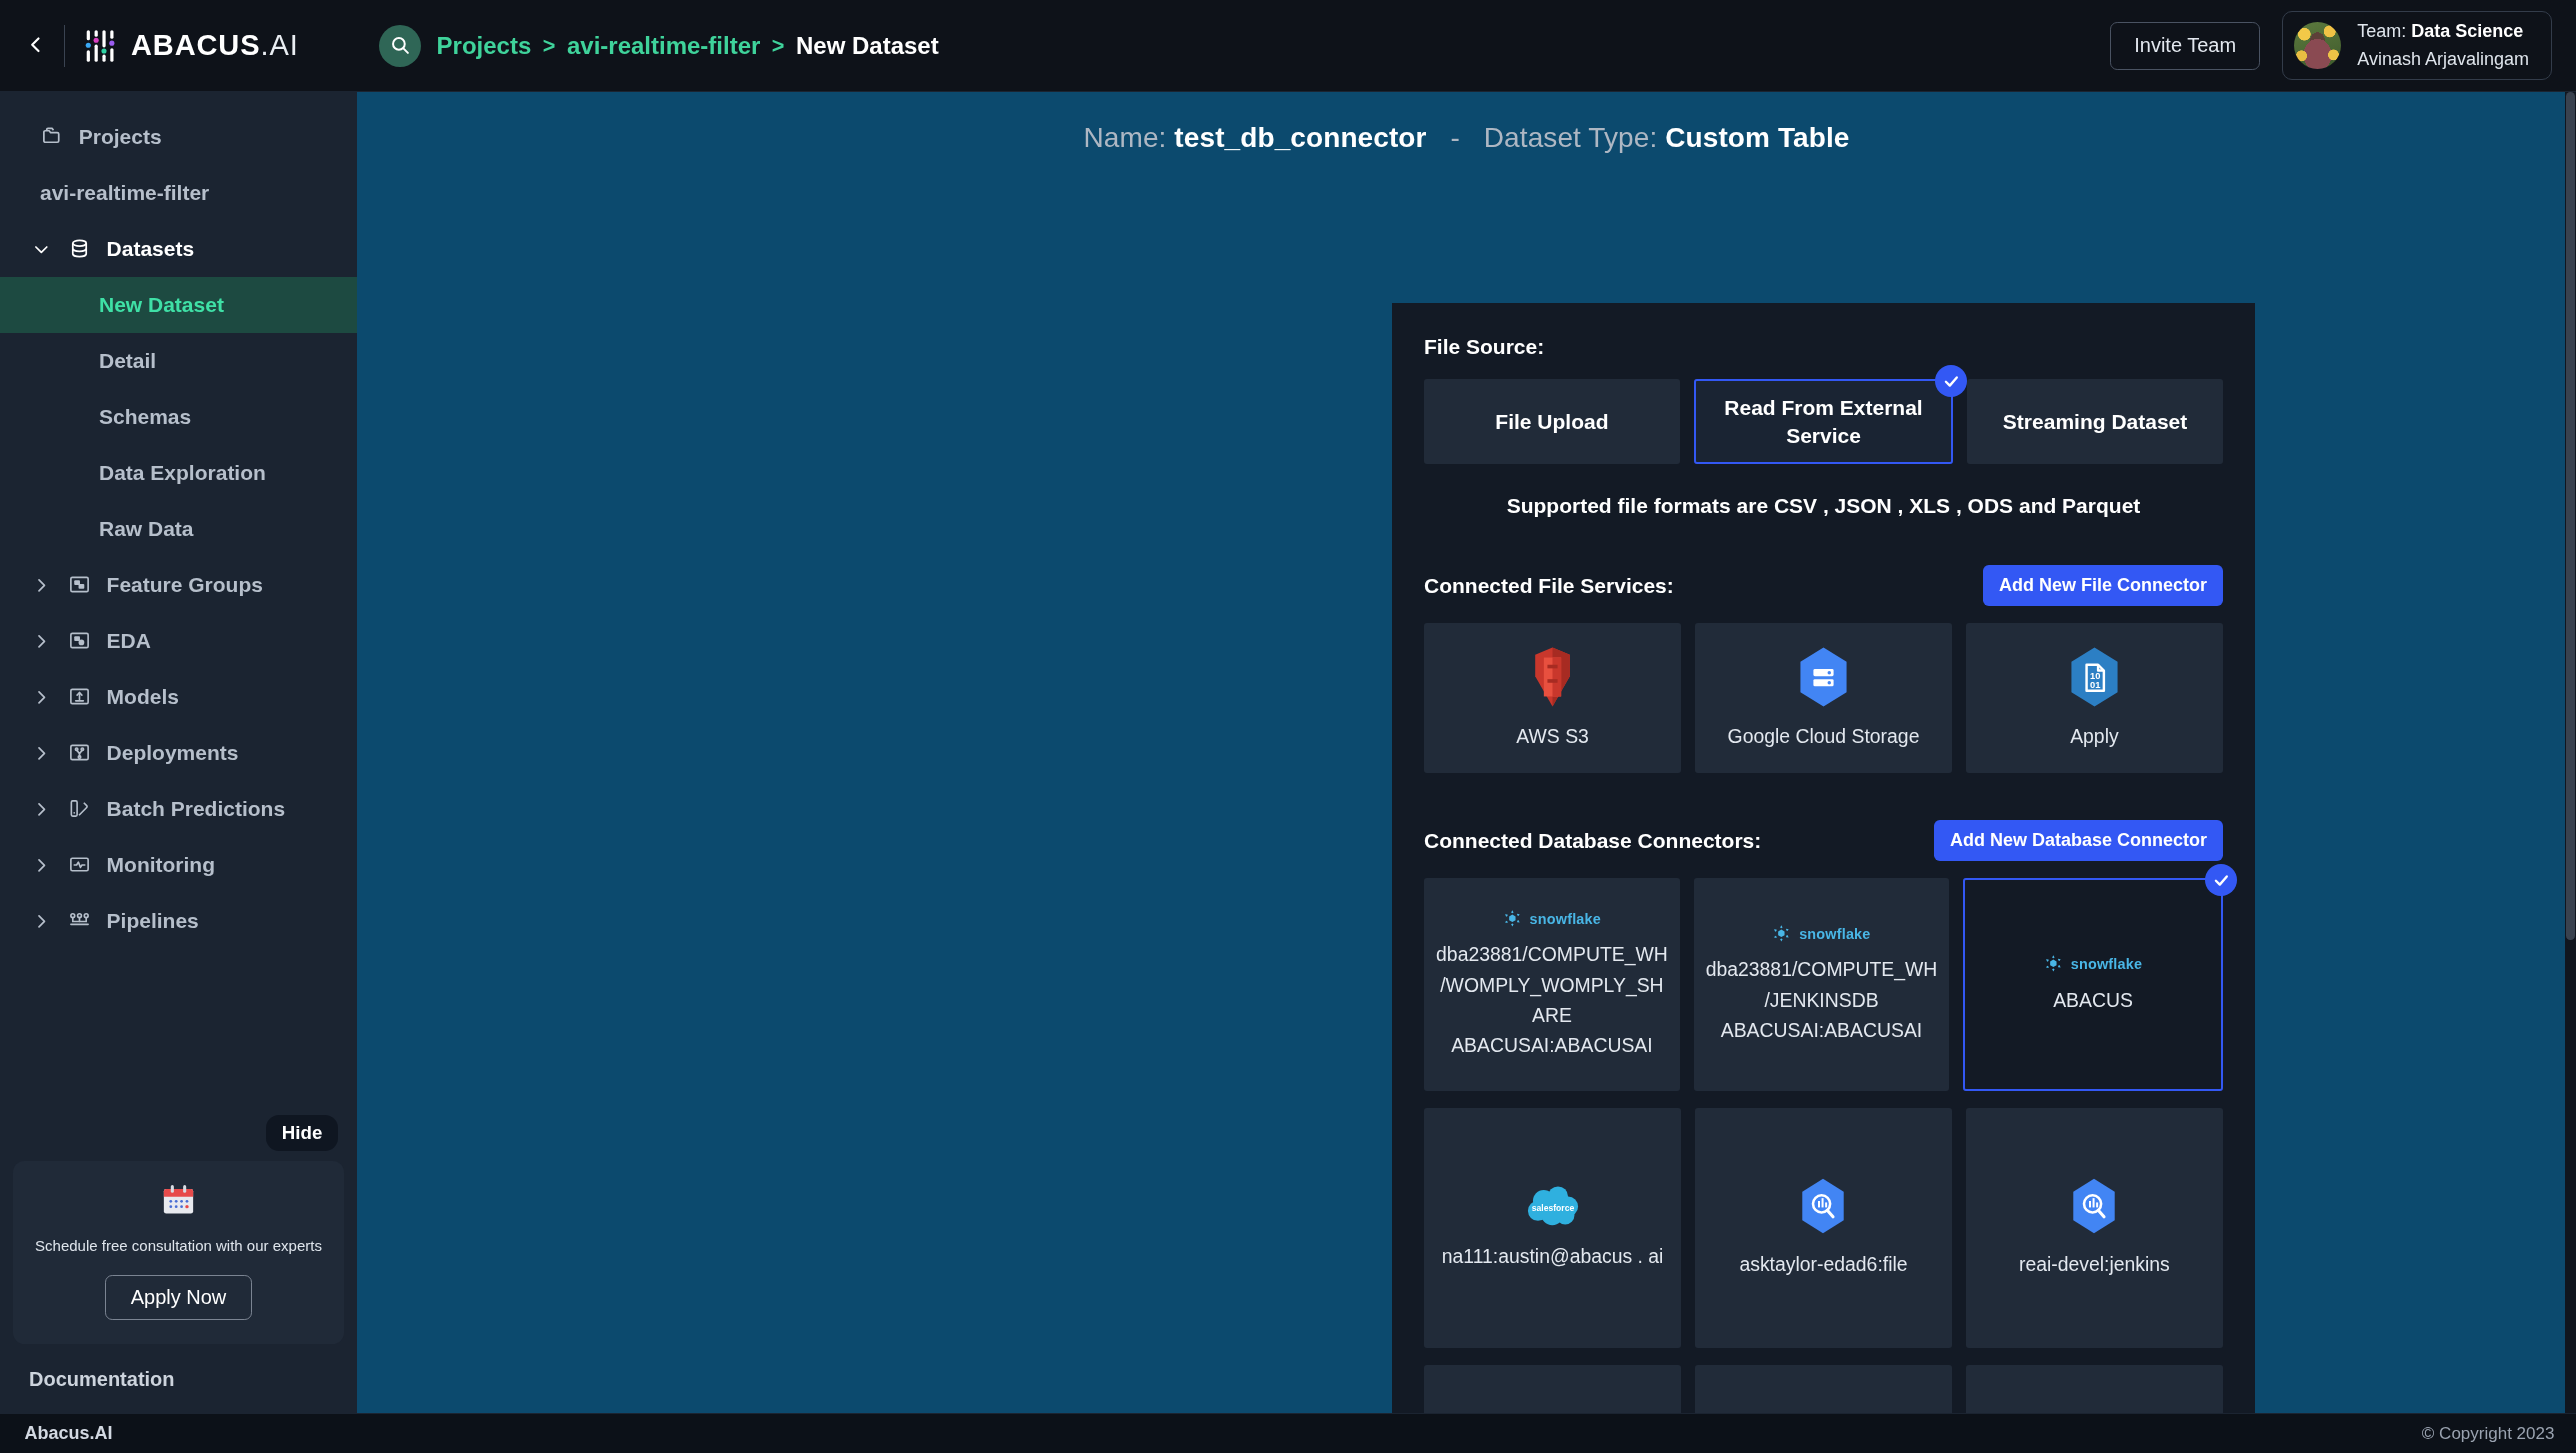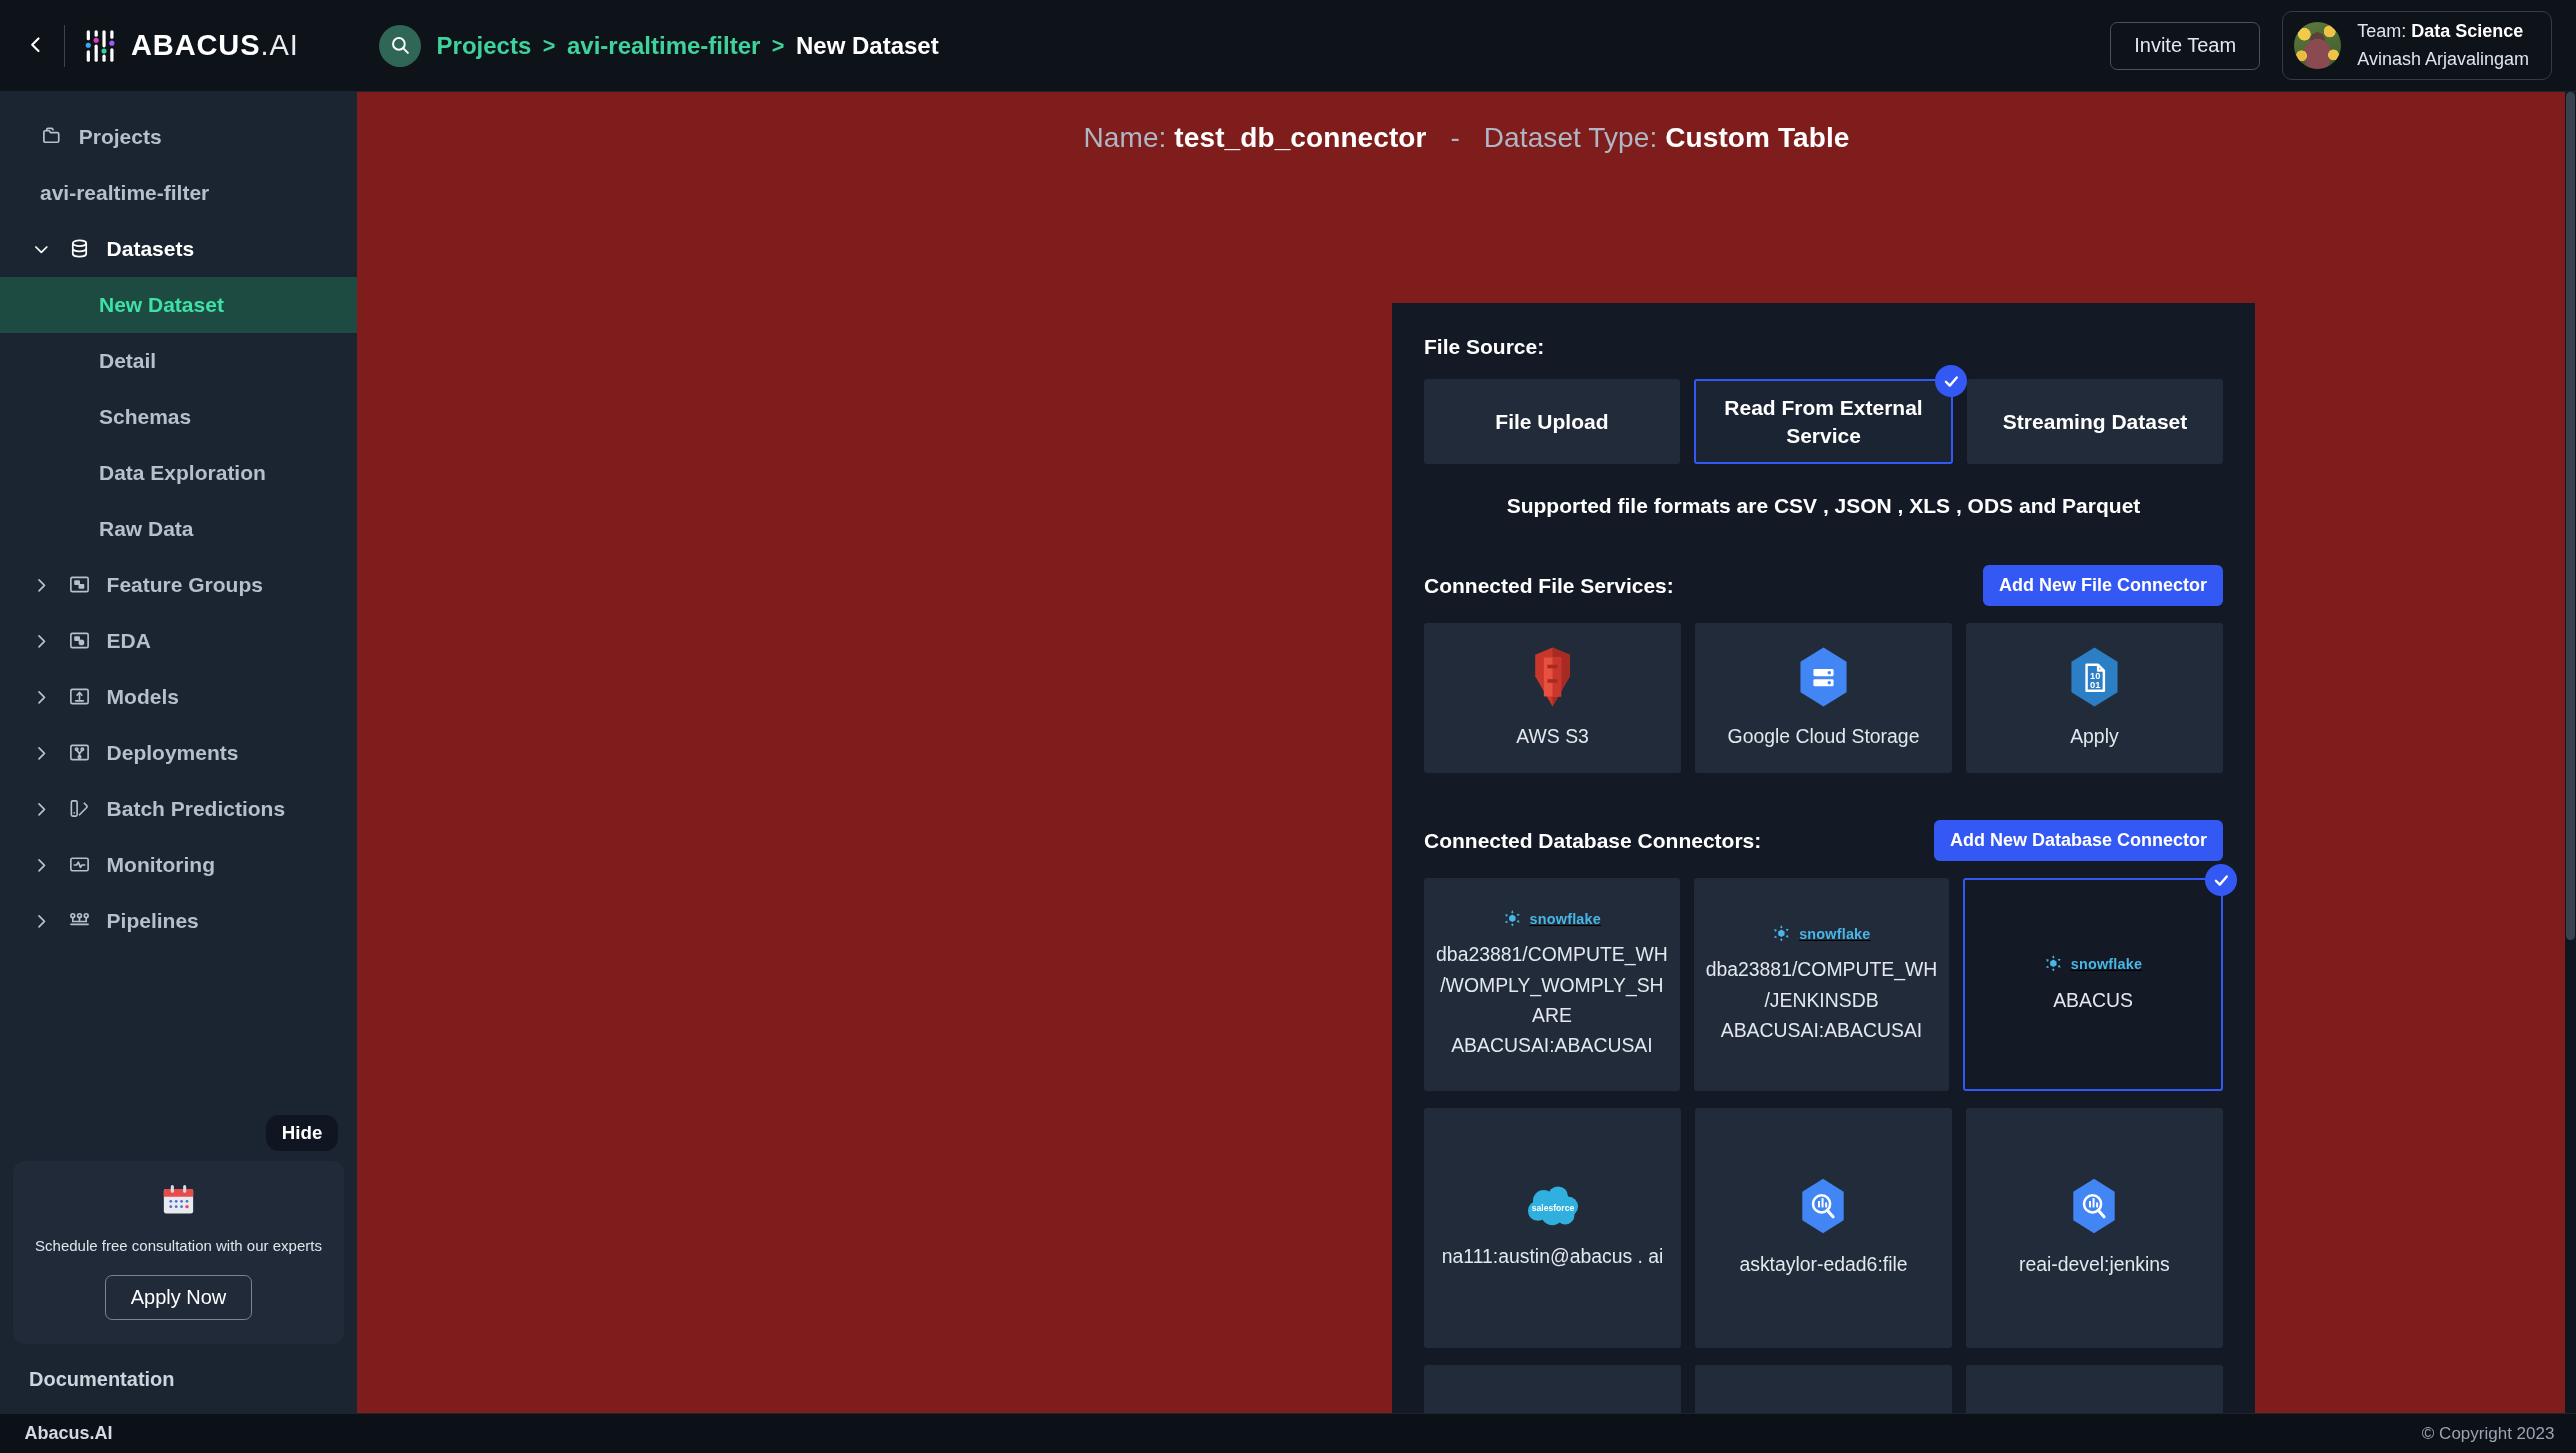--- a/index.html
+++ b/index.html
@@ -112,21 +112,21 @@
   .cal-icon { width: 37px; height: 37px; display: inline-block; }
   .promo-text { color: #dfe5ec; font-size: 15px; line-height: 1.35; margin-top: 11.5px; }
   .apply-btn {
     margin-top: 18.7px; display: inline-block;
     border: 0.7px solid #7b8492; border-radius: 7.2px;
     color: #ffffff; font-size: 20px; padding: 10px 24.4px; cursor: pointer;
   }
   .doc-link { color: #cdd4dd; font-size: 20px; font-weight: 600; padding: 24.4px 0 21.6px 29px; cursor: pointer; }
 
   
-  .main { flex: 1; background: #7f1d1d; position: relative; overflow: hidden; }
+  .main { flex: 1; background: #0c4a6e; position: relative; overflow: hidden; }
   .page-title {
     text-align: center; padding-top: 30px; font-size: 28px; letter-spacing: 0.1px;
   }
   .page-title .lbl { color: #aeb7c3; font-weight: 400; }
   .page-title .val { color: #ffffff; font-weight: 700; }
   .page-title .dash { color: #aeb7c3; padding: 0 16px; }
 
   .panel {
     position: absolute; left: 1035px; top: 211px; width: 863px; bottom: 0;
     background: #131a25; padding: 0 32px;
@@ -173,21 +173,21 @@
     display: flex; flex-direction: column; align-items: center; justify-content: center;
     cursor: pointer; position: relative; padding: 14.4px 10px; min-height: 0;
   }
   .conn-tile.r1 { height: 213px; }
   .conn-tile.r2 { height: 240px; }
   .conn-tile.r3 { height: 208px; }
   .conn-tile.selected { background: #131a25; border: 2.2px solid #3358f4; }
   .conn-logo { margin-bottom: 11.5px; }
   .conn-label { color: #e3e8ef; font-size: 19.4px; text-align: center; line-height: 1.55; word-break: break-word; }
 
-  .snowflake-logo { display: flex; align-items: center; gap: 8px; text-decoration: underline; }
+  .snowflake-logo { display: flex; align-items: center; gap: 8px; }
   .snowflake-logo svg { width: 18.7px; height: 18.7px; }
   .snowflake-logo span { color: #49b6e6; font-size: 14.4px; font-weight: 600; letter-spacing: 0.2px; }
 
   .scrollbar {
     position: absolute; right: 0; top: 0; width: 11.5px; bottom: 0; background: #10161f;
   }
   .scrollthumb {
     position: absolute; right: 1.4px; top: 0px; width: 8.6px; height: 848px;
     background: #39424f; border-radius: 4.3px;
   }

